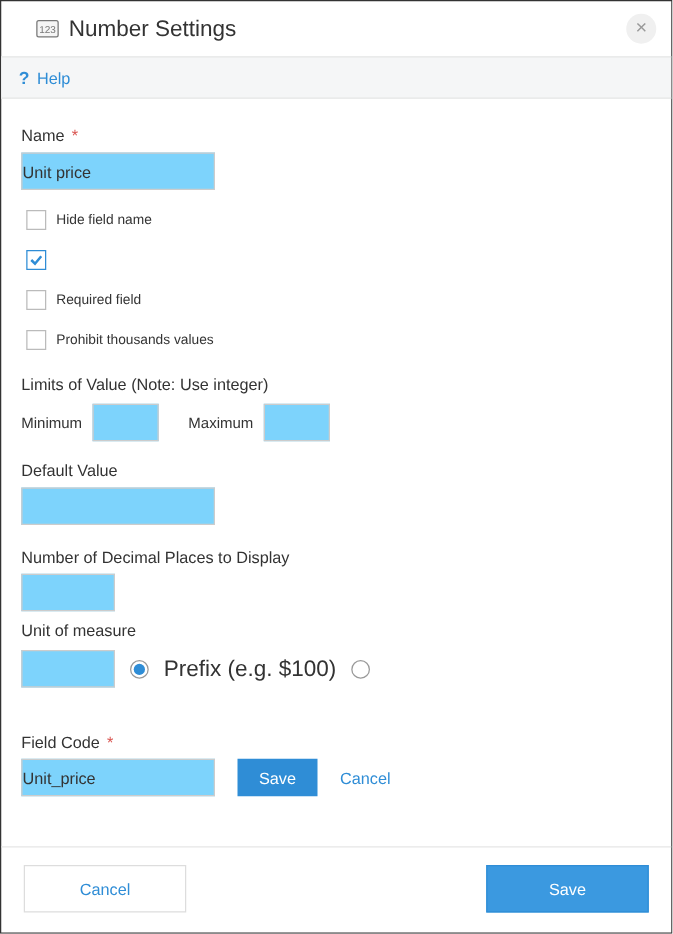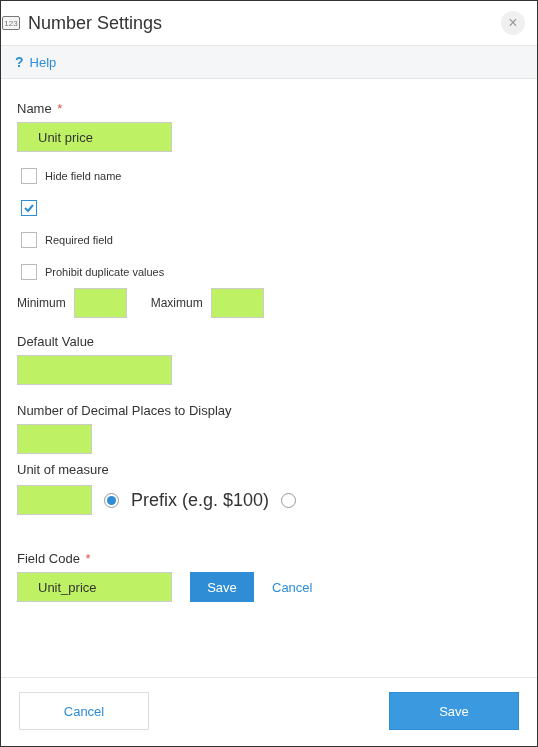--- a/index.html
+++ b/index.html
@@ -1,28 +1,28 @@
 <!DOCTYPE html>
 <html><head>
 <meta charset="utf-8">
 <style>
   * { box-sizing: border-box; margin: 0; padding: 0; }
   html, body { width: 538px; height: 747px; font-family: Arial, "Helvetica Neue", Helvetica, sans-serif; font-size: 13px; color: #333; }
   .window { border: 1px solid #333; width: 538px; height: 747px; display: flex; flex-direction: column; background: #fff; }
-  .titlebar { display: flex; align-items: center; padding: 10px 12px 10px 1px; }
+  .titlebar { display: flex; align-items: center; padding: 10px 12px 10px 28px; }
   .title-icon { width: 18px; height: 14px; border: 1px solid #777; border-radius: 2px; display:flex; align-items:center; justify-content:center; font-size:8px; color:#777; margin-right: 8px; background:#f5f5f5; }
   .title { font-size: 18px; font-weight: 400; color: #333; flex: 1; }
   .close-btn { width: 24px; height: 24px; border-radius: 50%; background: #f0f0f0; color: #999; display:flex; align-items:center; justify-content:center; cursor:pointer; font-size: 16px; }
   .helpbar { background: #f5f6f7; border-top: 1px solid #e6e6e6; border-bottom: 1px solid #e6e6e6; padding: 8px 14px; display:flex; align-items:center; gap:6px; }
   .help-q { color:#2f8dd6; font-weight:bold; font-size: 14px; }
   .help-link { color:#2f8dd6; font-size: 13px; cursor:pointer; }
   .body { flex: 1; overflow:auto; padding: 10px 16px 0 16px; }
   .section-label { font-size: 13px; color: #333; margin-top: 12px; margin-bottom: 6px; }
   .req { color: #d9534f; margin-left: 2px; }
-  .text-input { border: 1px solid #ccc; height: 30px; padding: 0 20px; font-size: 13px; color:#333; background:#bef264; }
+  .text-input { border: 1px solid #ccc; height: 30px; padding: 0 0; font-size: 13px; color:#333; background:#7dd3fc; }
   .w155 { width: 155px; }
   .w75 { width: 75px; }
   .w53 { width: 53px; }
   .checkbox-row { display:flex; align-items:center; gap:8px; margin: 16px 0 0 4px; }
   .checkbox-row:first-of-type { margin-top: 16px; }
   .checkbox { width: 16px; height: 16px; border: 1px solid #bbb; background:#fff; display:flex; align-items:center; justify-content:center; cursor:pointer; }
   .checkbox.checked { border-color:#2f8dd6; }
   .checkbox.checked svg { display:block; }
   .checkbox svg { display:none; }
   .checkbox-label { font-size: 11px; }
@@ -85,23 +85,24 @@
       <span class="checkbox">
         
       </span>
       <span class="checkbox-label">Required field</span>
     </div>
 
     <div class="checkbox-row">
       <span class="checkbox">
         
       </span>
-      <span class="checkbox-label">Prohibit duplicate values</span>
+      <span class="checkbox-label">Prohibit thousands values</span>
     </div>
 
+    <div class="section-label" style="margin-top:20px;">Limits of Value (Note: Use integer)</div>
     <div class="limits-row">
       <span class="lim-label">Minimum</span>
       <input class="text-input w53" value="" style="">
       <span style="width:8px;"></span>
       <span class="lim-label">Maximum</span>
       <input class="text-input w53" value="" style="">
     </div>
 
     <div class="section-label" style="margin-top:16px;">Default Value</div>
     <input class="text-input w155" value="" style="">

